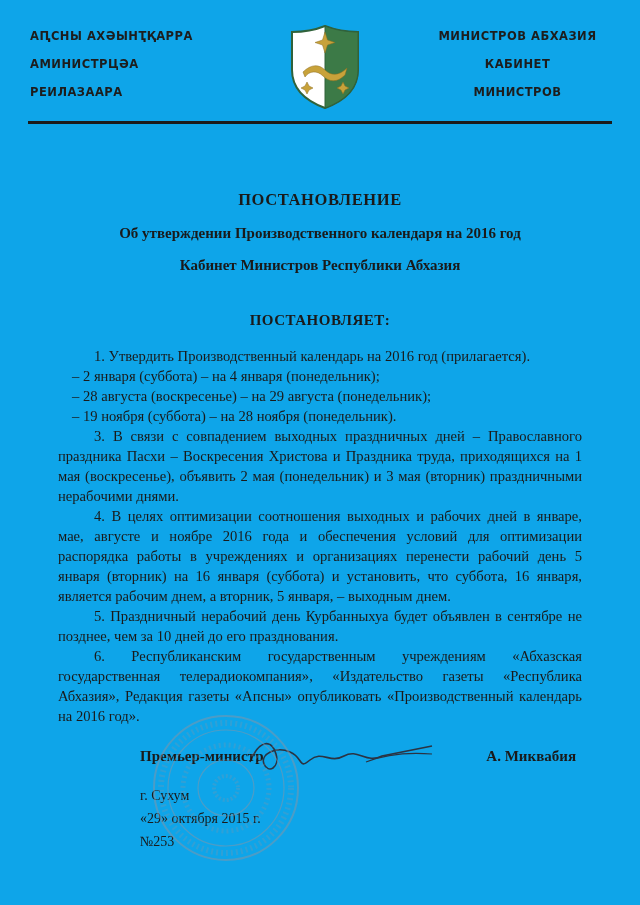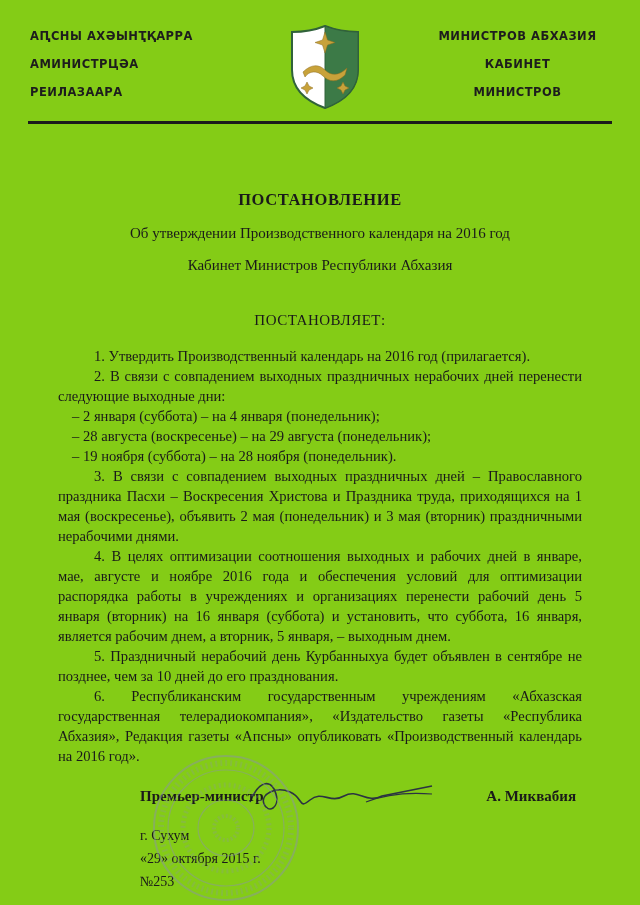--- a/index.html
+++ b/index.html
@@ -5,21 +5,21 @@
   * { margin: 0; padding: 0; box-sizing: border-box; }
   html, body { background: #e9e9e9; }
   body {
     width: 640px; height: 905px;
     font-family: "Liberation Serif", serif;
     color: #1a1a1a;
   }
   .page {
     position: relative;
     width: 640px; height: 905px;
-    background: #84cc16;
+    background: #0ea5e9;
     overflow: hidden;
   }
   
   .header {
     display: flex;
     justify-content: space-between;
     align-items: flex-start;
     padding: 22px 30px 0 30px;
   }
   .hcol {
@@ -42,21 +42,21 @@
     margin-top: 66px;
     text-align: center;
     font-size: 16.5px;
     font-weight: bold;
     letter-spacing: 0.6px;
   }
   .subject, .issuer, .resolves {
     margin-top: 15px;
     text-align: center;
     font-size: 15px;
-    font-weight: normal;
+    font-weight: bold;
   }
   .resolves { letter-spacing: 0.5px; margin-top: 38px; }
   
   .bodytext {
     margin-top: 17px;
     padding: 0 58px;
     text-align: justify;
     font-size: 14.6px;
     line-height: 20px;
   }
@@ -116,21 +116,20 @@
   <div class="rule"></div>
 
   <main class="content">
     <h1 class="title">ПОСТАНОВЛЕНИЕ</h1>
     <h2 class="subject">Об утверждении Производственного календаря на 2016 год</h2>
     <div class="issuer">Кабинет Министров Республики Абхазия</div>
     <div class="resolves">ПОСТАНОВЛЯЕТ:</div>
 
     <div class="bodytext">
       <p class="para">1. Утвердить Производственный календарь на 2016 год (прилагается).</p>
-      <p class="para">2. В связи с совпадением выходных праздничных нерабочих дней перенести следующие выходные дни:</p>
       <div class="transfer">– 2 января (суббота) – на 4 января (понедельник);</div>
       <div class="transfer">– 28 августа (воскресенье) – на 29 августа (понедельник);</div>
       <div class="transfer">– 19 ноября (суббота) – на 28 ноября (понедельник).</div>
       <p class="para">3. В связи с совпадением выходных праздничных дней – Православного праздника Пасхи – Воскресения Христова и Праздника труда, приходящихся на 1 мая (воскресенье), объявить 2 мая (понедельник) и 3 мая (вторник) праздничными нерабочими днями.</p>
       <p class="para">4. В целях оптимизации соотношения выходных и рабочих дней в январе, мае, августе и ноябре 2016 года и обеспечения условий для оптимизации распорядка работы в учреждениях и организациях перенести рабочий день 5 января (вторник) на 16 января (суббота) и установить, что суббота, 16 января, является рабочим днем, а вторник, 5 января, – выходным днем.</p>
       <p class="para">5. Праздничный нерабочий день Курбанныхуа будет объявлен в сентябре не позднее, чем за 10 дней до его празднования.</p>
       <p class="para">6. Республиканским государственным учреждениям «Абхазская государственная телерадиокомпания», «Издательство газеты «Республика Абхазия», Редакция газеты «Апсны» опубликовать «Производственный календарь на 2016 год».</p>
     </div>
 
     <div class="sigrow">

